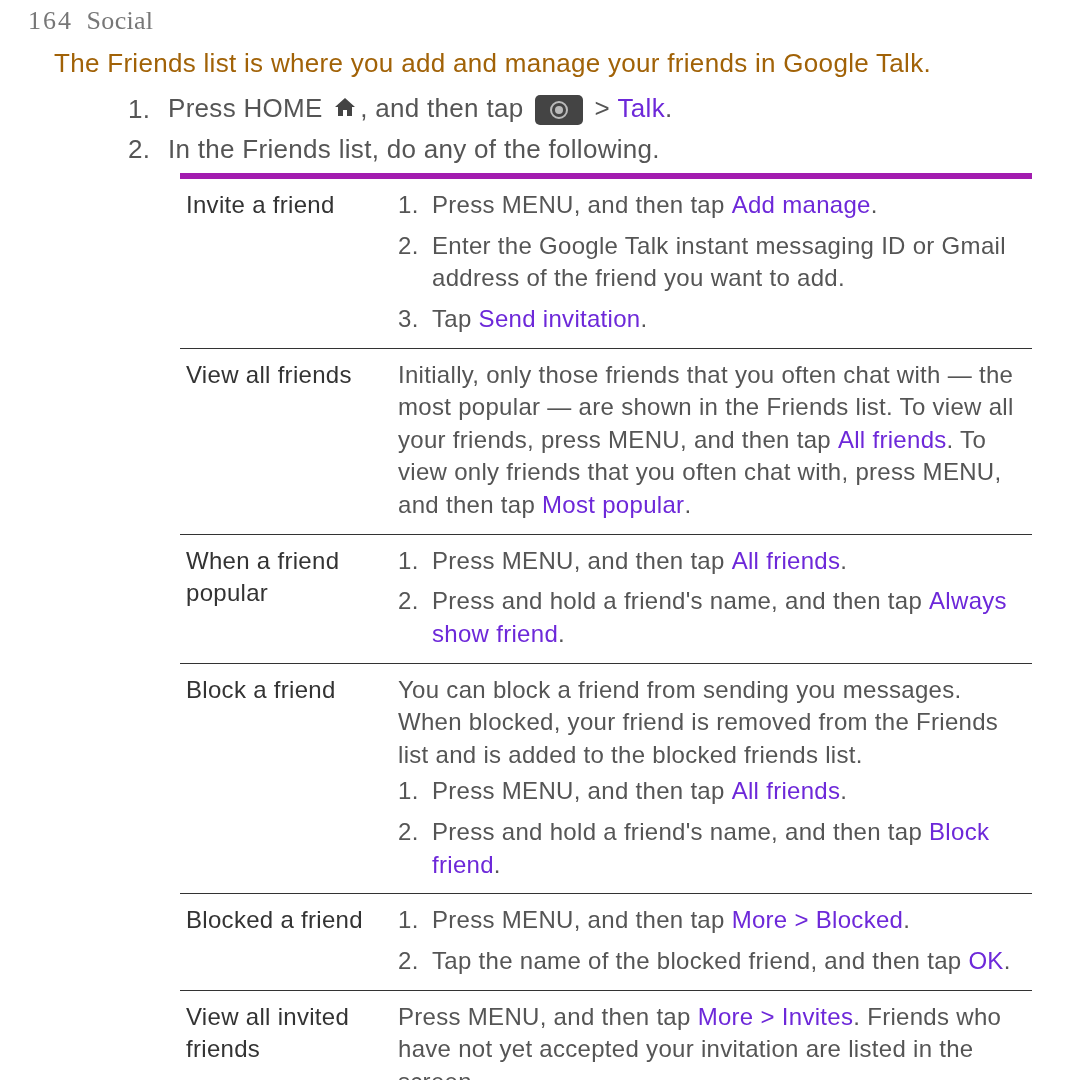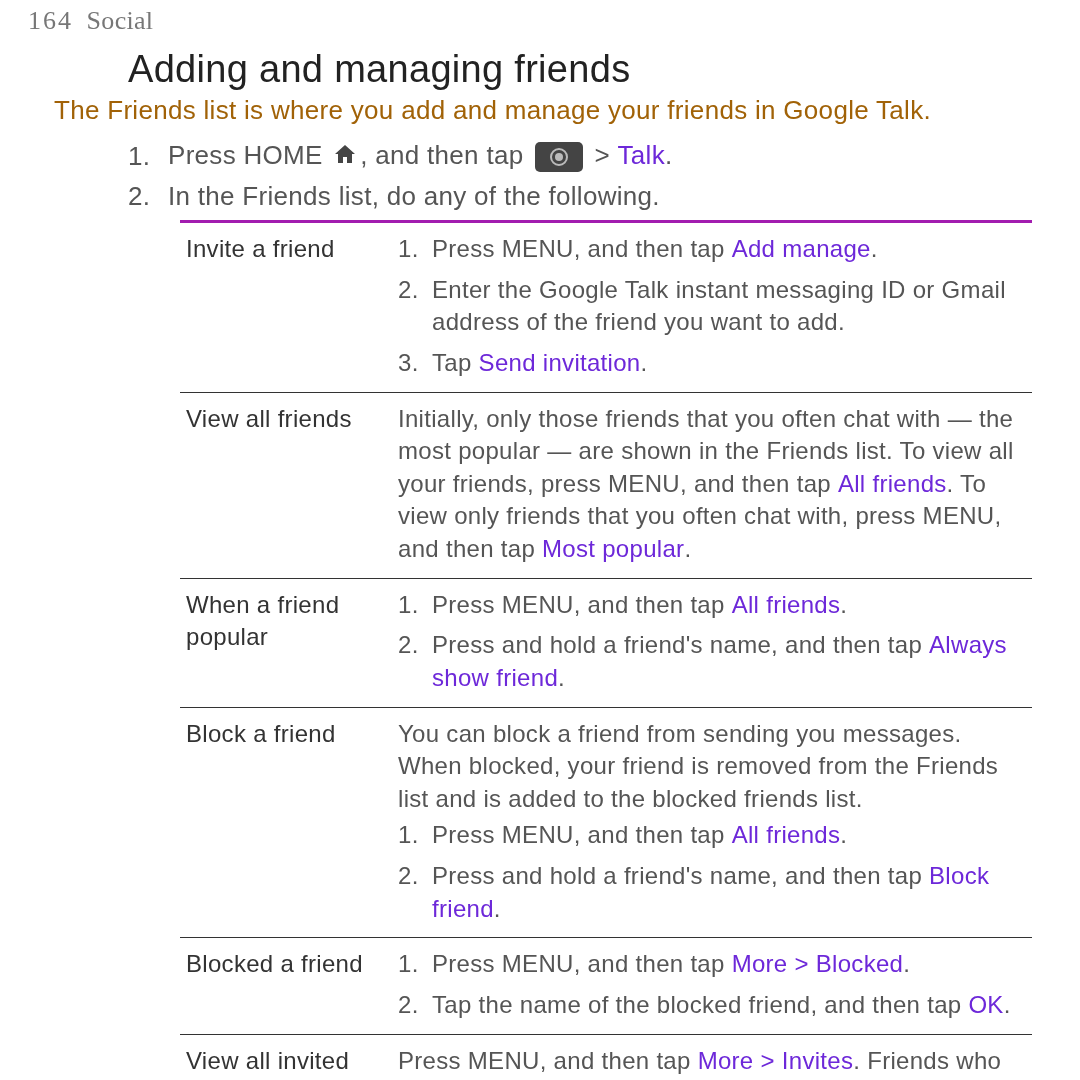--- a/index.html
+++ b/index.html
@@ -94,21 +94,21 @@
     padding: 10px 6px 12px 6px;
     vertical-align: top;
     line-height: 1.36;
   }
   table.friends td.left {
     width: 200px;
     color: #333;
     font-weight: 400;
   }
   table.friends tr.toprow td {
-    border-top: 3px solid #a21caf;
+    border-top: 6px solid #a21caf;
   }
   table.friends tr.sep td {
     border-top: 1.5px solid #333;
   }
   table.friends tr.bottomrow td {
     border-bottom: 3px solid #333;
   }
   .substeps {
     display: grid;
     grid-template-columns: 34px 1fr;
@@ -118,21 +118,20 @@
 </style>
 </head>
 <body>
 
 <div class="page">
   <div class="runhead">
     <span class="pg">164</span>
     &nbsp;<span>Social</span>
   </div>
 
-  <div class="section-title">Adding and managing friends</div>
   <div class="intro">The Friends list is where you add and manage your friends in Google Talk.</div>
 
   <div class="steps">
     <div class="step">
       <div class="num">1.</div>
       <div class="txt">
         <span>Press HOME </span>
         <span class="icon-home">
           <svg viewBox="0 0 24 24" fill="#444">
               <path d="M12 3l10 9h-3v9h-5v-6h-4v6H5v-9H2z"></path>

